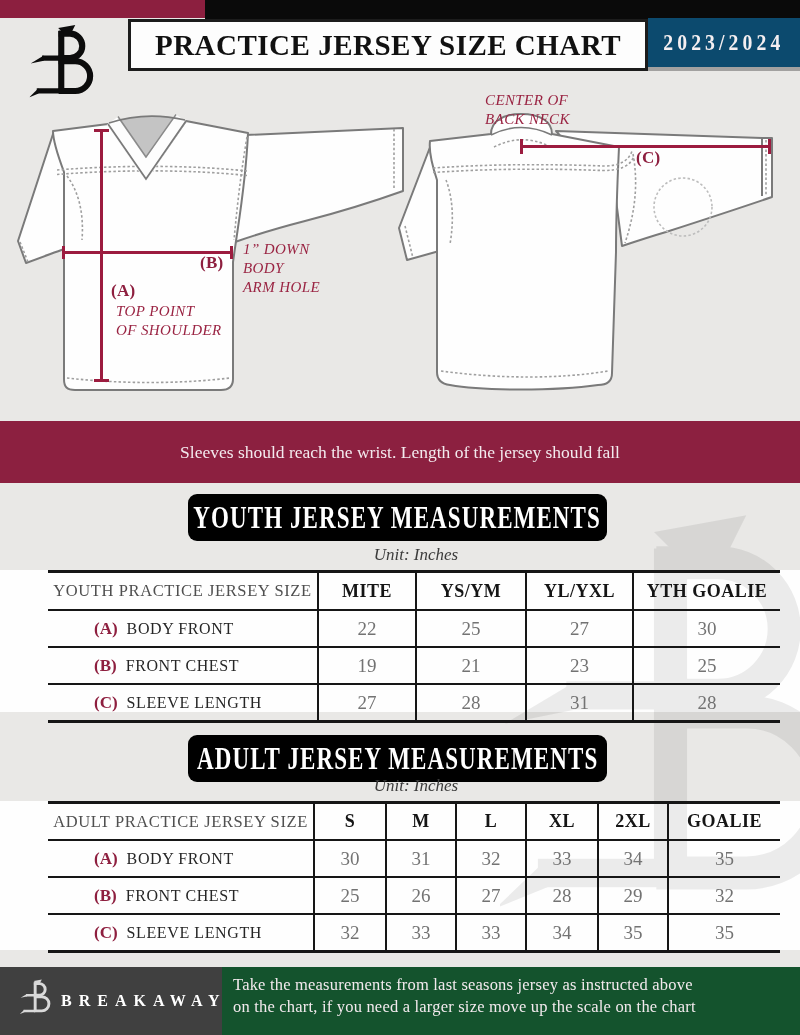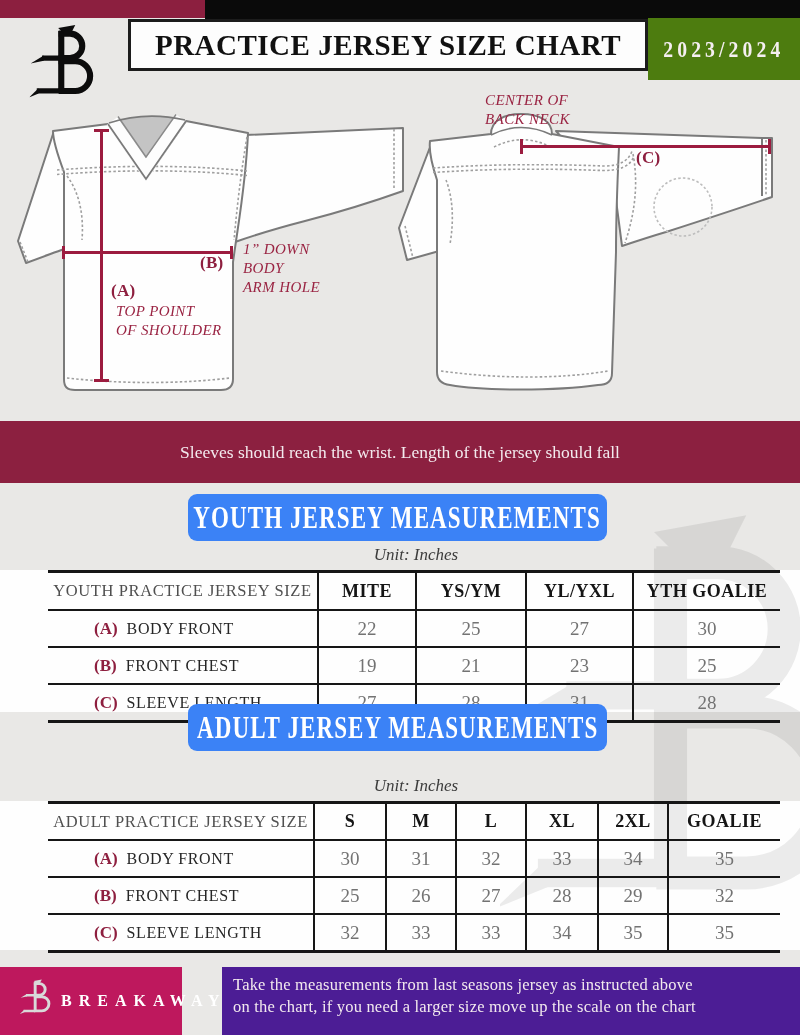--- a/index.html
+++ b/index.html
@@ -4,35 +4,35 @@
 <style>
   html,body{margin:0;padding:0;background:#cfcfcf;}
   .page{position:relative;width:800px;height:1035px;background:#E9E8E6;overflow:hidden;
         font-family:Liberation Serif, serif;}
   
   .strip-maroon{position:absolute;left:0;top:0;width:205px;height:18px;background:#8C1F3F;}
   .strip-black{position:absolute;left:205px;top:0;width:595px;height:19px;background:#0A0A0A;}
   .title-box{position:absolute;left:128px;top:19px;width:514px;height:46px;background:#FDFDFD;
              border:3px solid #1c1c1c;display:flex;align-items:center;justify-content:center;z-index:2;}
   .title-text{font-size:29px;font-weight:700;letter-spacing:.5px;color:#111;white-space:nowrap;}
-  .year-box{position:absolute;left:648px;top:18px;width:152px;height:62px;background:#4d7c0f;
+  .year-box{position:absolute;left:648px;top:18px;width:152px;height:49px;background:#0c4a6e;
             display:flex;align-items:center;justify-content:center;z-index:2;}
   .year-text{color:#F5EFF1;font-weight:700;font-size:24px;letter-spacing:5px;transform:scaleX(.82);white-space:nowrap;}
   .header-shadow{position:absolute;left:132px;top:67px;width:668px;height:4px;background:rgba(75,75,75,.45);z-index:1;}
   .logo-top{position:absolute;left:24px;top:24px;z-index:2;color:#0c0c0c;}
   
   .jerseys{position:absolute;left:0;top:100px;z-index:2;}
   .mk{position:absolute;z-index:3;color:#8E1F3F;font-weight:700;font-size:17px;letter-spacing:.3px;}
   .note{position:absolute;z-index:3;color:#9A2443;font-style:italic;font-size:15px;line-height:19px;letter-spacing:.4px;}
   
   .banner{position:absolute;left:0;top:421px;width:800px;height:62px;background:#8C2040;z-index:2;
           display:flex;flex-direction:column;align-items:center;justify-content:center;}
   .banner div{color:#F3EAEE;font-size:17.5px;line-height:23px;}
   
-  .pill{position:absolute;left:188px;width:419px;height:47px;background:#3b82f6;border-radius:9px;
+  .pill{position:absolute;left:188px;width:419px;height:47px;background:#000000;border-radius:9px;
         display:flex;align-items:center;justify-content:center;z-index:2;}
   .pill span{color:#fff;font-weight:700;font-size:32px;letter-spacing:1.5px;transform:scaleX(.72);white-space:nowrap;}
   .unit{position:absolute;left:0;width:800px;text-align:center;font-style:italic;font-size:17px;color:#3c3c3c;z-index:2;padding-left:16px;}
   
   .white-band{position:absolute;left:0;width:800px;background:#FEFEFE;z-index:0;}
   .watermark{position:absolute;left:500px;top:468px;z-index:1;opacity:.07;color:#000;}
   
   .table{position:absolute;left:48px;width:732px;z-index:2;border-top:3px solid #161616;border-bottom:3px solid #161616;}
   .t-row{display:grid;}
   .t-row + .t-row{border-top:2px solid #161616;}
@@ -42,24 +42,24 @@
   .t-row > div + div{border-left:2px solid #161616;}
   .hcell-label{font-size:16.5px;color:#4f4f4f;letter-spacing:.6px;}
   .hcell-size{font-size:18px;font-weight:700;color:#151515;letter-spacing:.5px;}
   .cell-label{justify-content:flex-start !important;padding-left:46px;gap:9px;}
   .cell-label .key{color:#8E1F3F;font-weight:700;font-size:17px;}
   .cell-label .lbl{color:#262626;font-size:16px;letter-spacing:.6px;}
   .cell-num{font-size:19px;color:#737373;}
   .yt .t-row{height:35px;} .yt .t-row.hd{height:36px;}
   .at .t-row{height:35px;} .at .t-row.hd{height:35px;}
   
-  .footer-black{position:absolute;left:0;top:967px;width:182px;height:68px;background:#be185d;z-index:2;
+  .footer-black{position:absolute;left:0;top:967px;width:222px;height:68px;background:#404040;z-index:2;
                 display:flex;align-items:center;}
   .brand{color:#fff;font-weight:700;font-size:16px;letter-spacing:7px;margin-left:9px;}
-  .footer-maroon{position:absolute;left:222px;top:967px;width:578px;height:68px;background:#4c1d95;z-index:2;
+  .footer-maroon{position:absolute;left:222px;top:967px;width:578px;height:68px;background:#14532d;z-index:2;
                  padding:7px 0 0 11px;box-sizing:border-box;}
   .footer-maroon div{color:#F3EAEE;font-size:16.5px;line-height:21.5px;letter-spacing:.2px;}
 </style>
 </head>
 <body>
 
 <div class="page">
 
   <svg width="0" height="0" style="position:absolute">
     <symbol id="bmark" viewBox="0 0 76 96">
@@ -216,21 +216,21 @@
           <span class="key">(C)</span>
           <span class="lbl">SLEEVE LENGTH</span>
         </div>
       <div class="cell-num">27</div>
       <div class="cell-num">28</div>
       <div class="cell-num">31</div>
       <div class="cell-num">28</div>
     </div>
   </div>
 
-  <div class="pill" style="top:704px">
+  <div class="pill" style="top:735px">
     <span>ADULT JERSEY MEASUREMENTS</span>
   </div>
   <div class="unit" style="top:776px">Unit: Inches</div>
 
   <div class="table at" style="top:801px">
     <div class="t-row hd">
       <div class="hcell-label">ADULT PRACTICE JERSEY SIZE</div>
       <div class="hcell-size">S</div>
       <div class="hcell-size">M</div>
       <div class="hcell-size">L</div>

